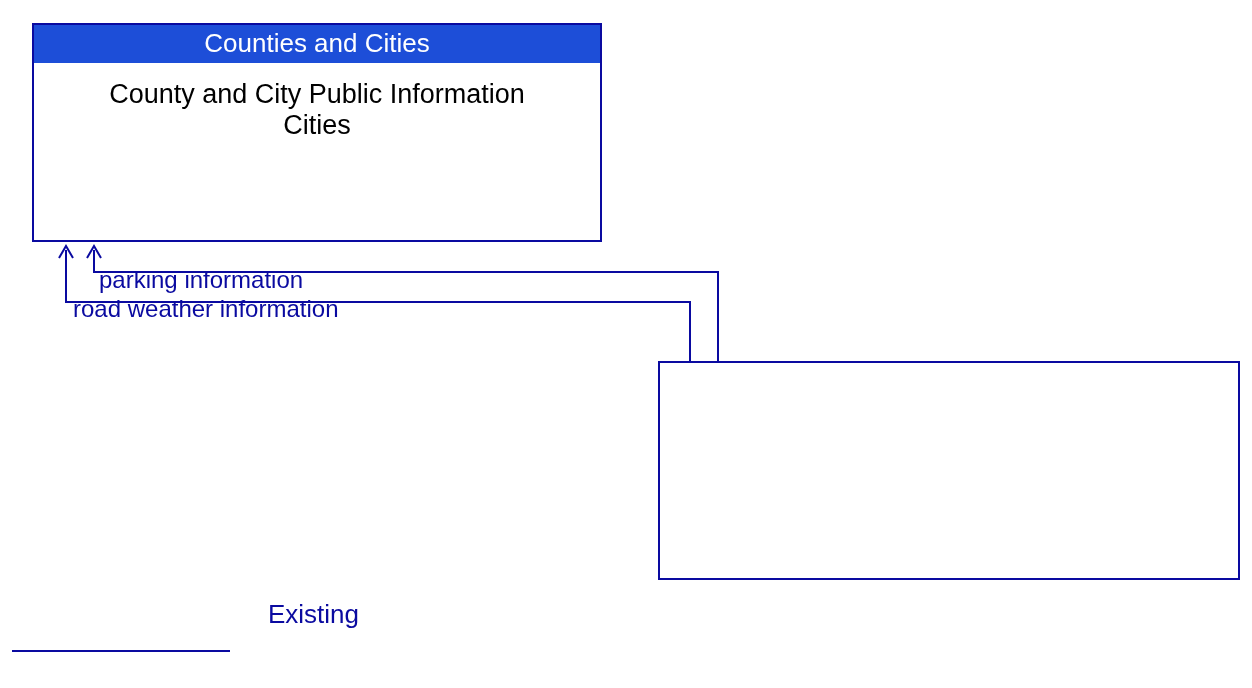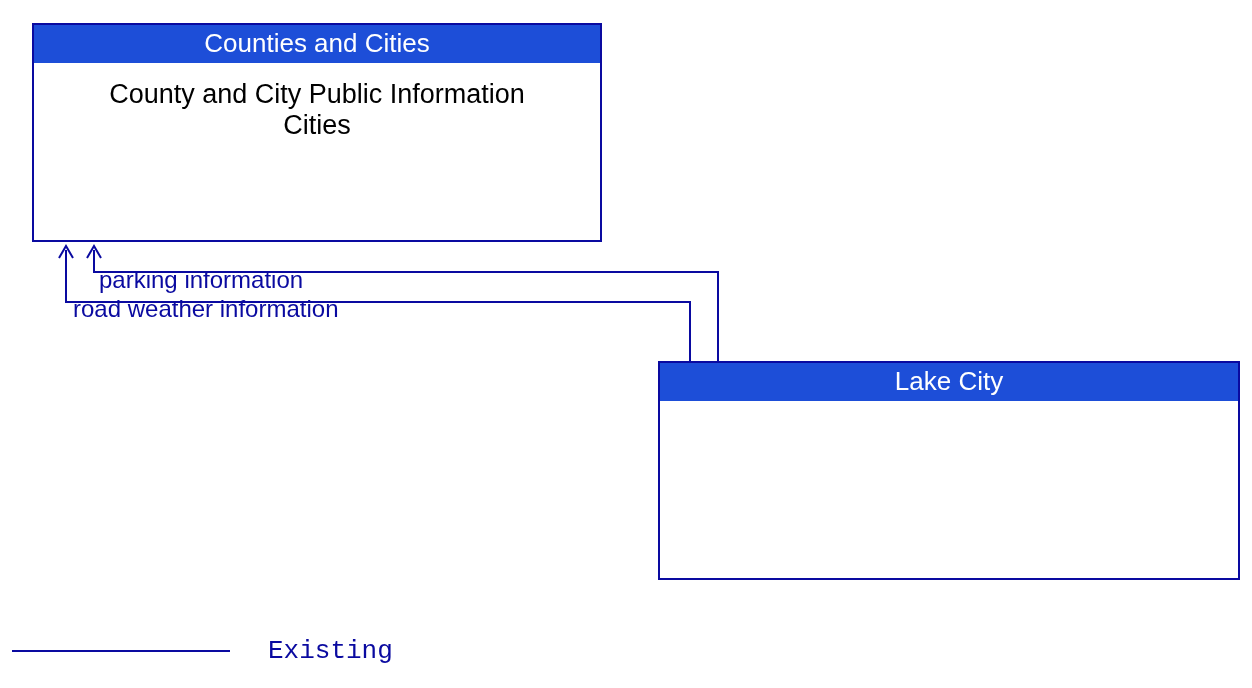--- a/index.html
+++ b/index.html
@@ -56,28 +56,27 @@
 
 <div class="box" style="left:32px; top:23px; width:570px; height:219px;">
   <div class="box-header">Counties and Cities</div>
   <div class="box-body">
     <span>County and City Public Information</span><br>
     <span>Cities</span>
   </div>
 </div>
 
 <div class="box" style="left:658px; top:361px; width:582px; height:219px;">
-  <div class="box-header">Lake City</div>
 </div>
 
 <div class="flow-label" style="left:99px; top:258px;">parking information</div>
 
 <div class="flow-label" style="left:73px; top:287px;">road weather information</div>
 
-<div class="legend-text" style="left:268px; top:636px;font-family:Liberation Mono, monospace;">Existing</div>
+<div class="legend-text" style="left:268px; top:599px;">Existing</div>
 
 <svg width="1252" height="688">
 
   <defs>
     <marker id="arrow" markerWidth="14" markerHeight="14" refX="2" refY="6" orient="auto" markerUnits="userSpaceOnUse">
       <path d="M10,1 L2,6 L10,11" fill="none" stroke="#0a0aa0" stroke-width="2"></path>
     </marker>
   </defs>
 
   <path d="M 718 361 L 718 272 L 94 272 L 94 250" fill="none" stroke="#0a0aa0" stroke-width="2"></path>

